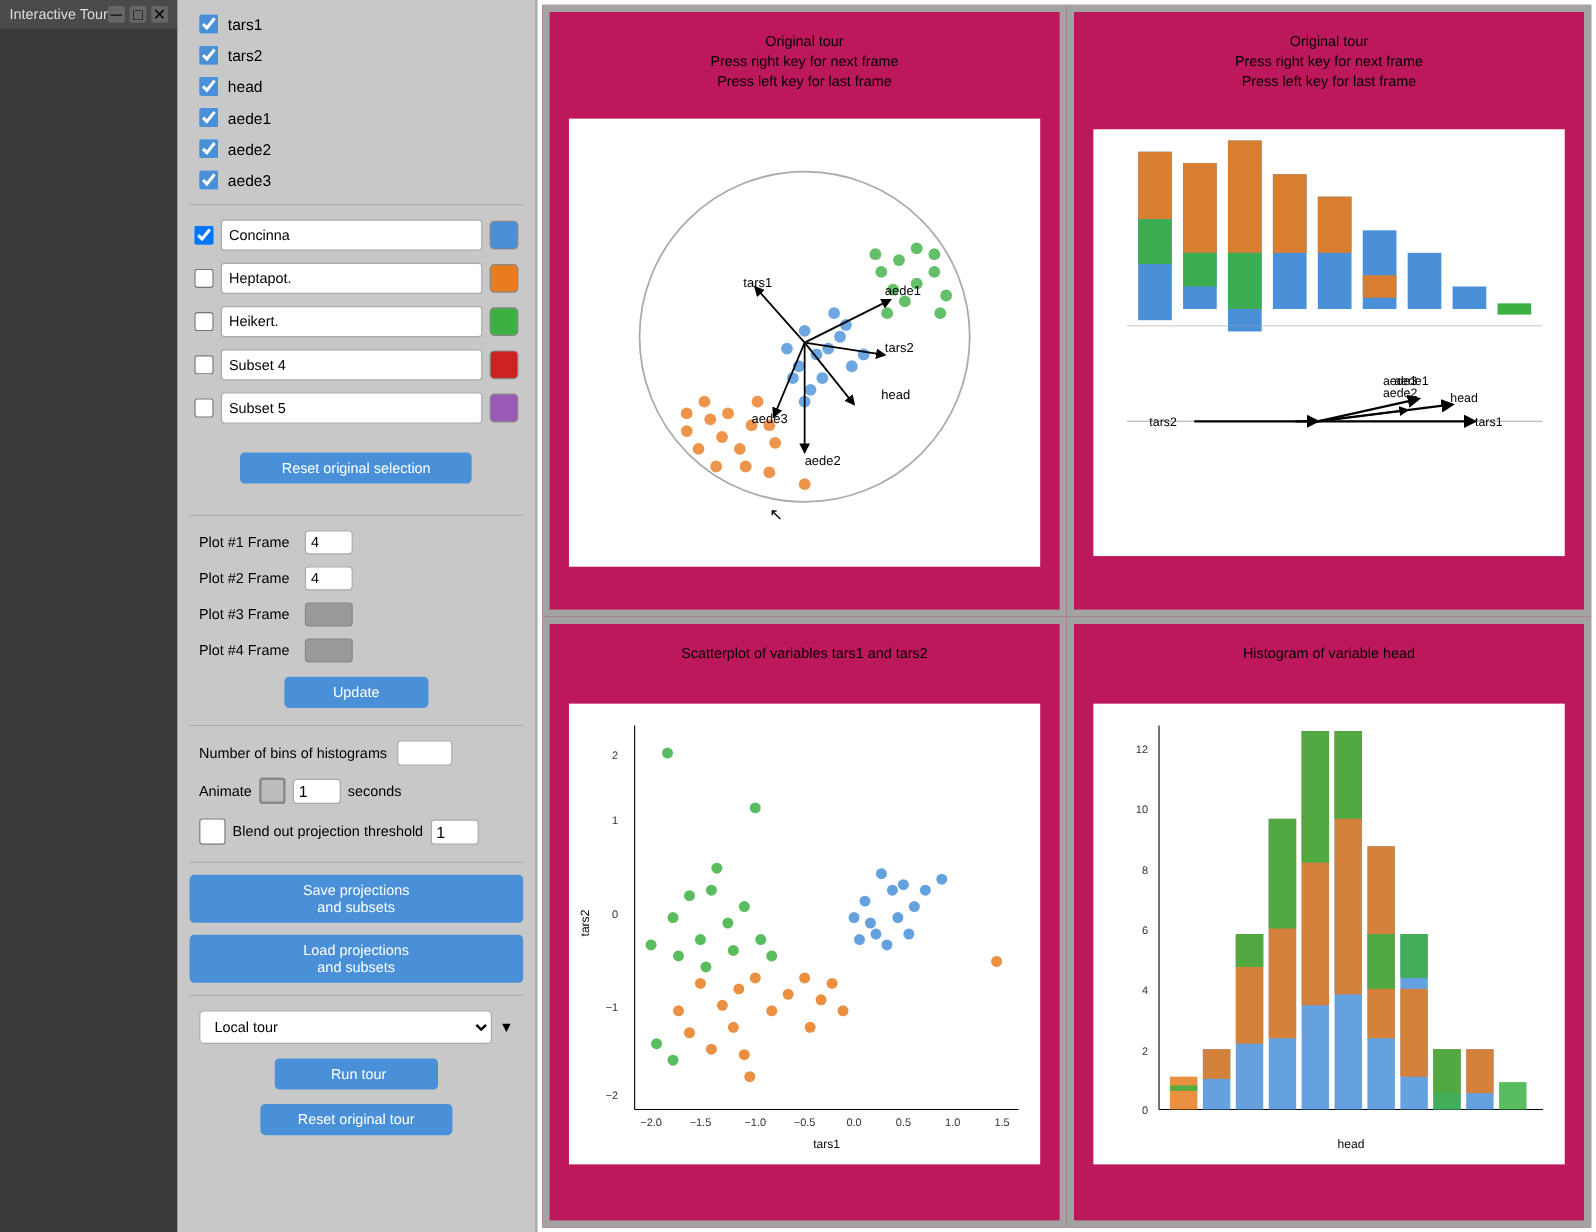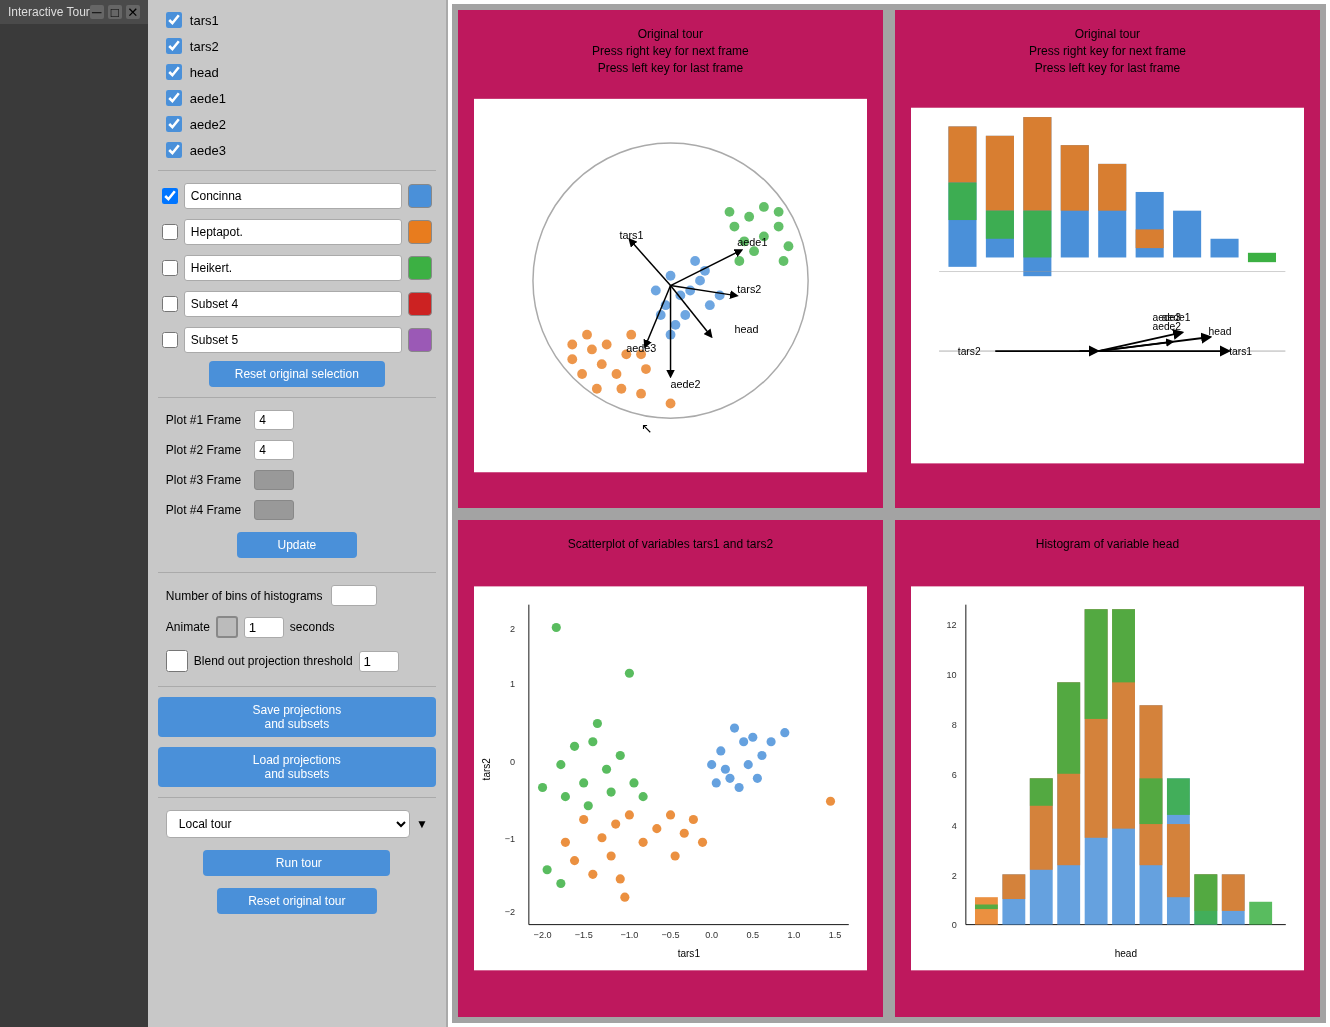--- a/index.html
+++ b/index.html
@@ -111,23 +111,23 @@
       color: white;
       border: none;
       border-radius: 4px;
       padding: 6px 12px;
       cursor: pointer;
       font-size: 12px;
       text-align: center;
     }
 
     #reset-selection-btn {
-      margin: 0 auto;
+      margin: 16px auto;
       display: block;
-      width: 176px;
+      width: 193px;
       padding: 6px;
     }
 
     .frame-row {
       display: flex;
       align-items: center;
       gap: 13px;
       padding: 2px 8px;
       font-size: 12px;
     }
@@ -400,21 +400,21 @@
 
       <div class="tour-select-row">
         <select>
           <option>Local tour</option>
           <option>Grand tour</option>
           <option>Little tour</option>
         </select>
         <span>▼</span>
       </div>
 
-      <button class="btn-blue" id="run-tour-btn" style="margin:4px auto;display:block;width:187px;padding-left:16px;">Run tour</button>
+      <button class="btn-blue" id="run-tour-btn" style="margin:4px auto;display:block;width:136px;padding-left:16px;">Run tour</button>
       <button class="btn-blue" id="reset-tour-btn" style="margin:2px auto;display:block;width:160px;">Reset original tour</button>
 
     </div>
 
     <div id="main-content">
 
       <div class="plot-panel">
         <div class="plot-title">
           <div>Original tour</div>
           <div>Press right key for next frame</div>

